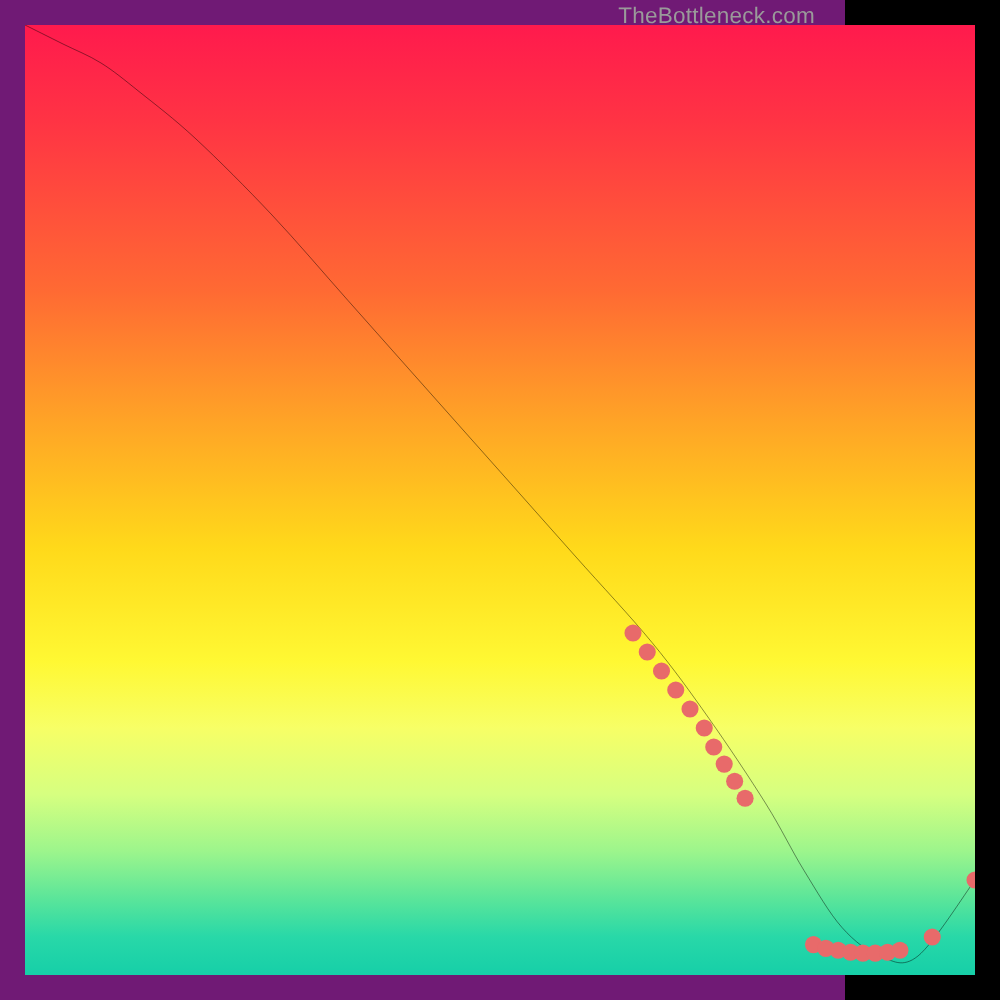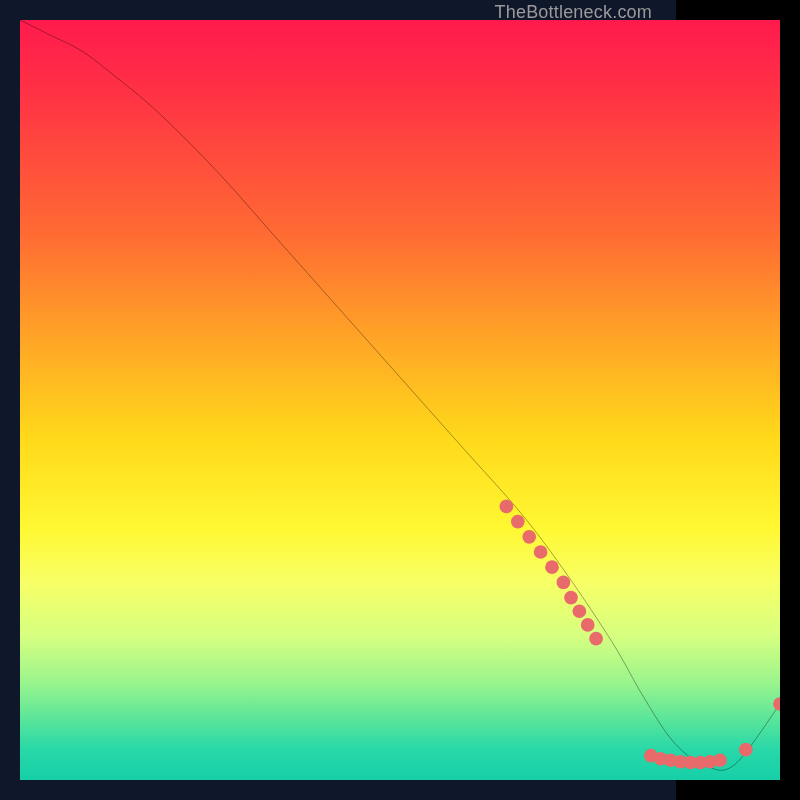--- a/index.html
+++ b/index.html
@@ -8,21 +8,21 @@
     width: 800px;
     height: 800px;
     background: #000;
     overflow: hidden;
     font-family: Arial, Helvetica, sans-serif;
   }
   .stage {
     position: relative;
     width: 676px;
     height: 800px;
-    background: #0f172a;
+    background: #701a75;
   }
   .plot-frame {
     position: absolute;
     left: 20px;
     top: 20px;
     width: 760px;
     height: 760px;
     box-sizing: border-box;
     overflow: hidden;
   }

